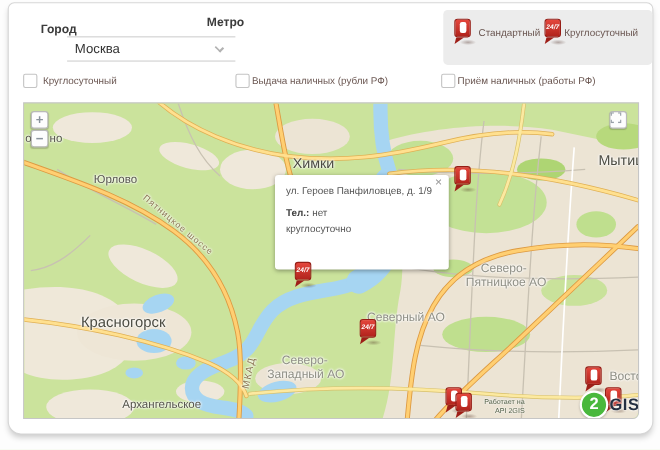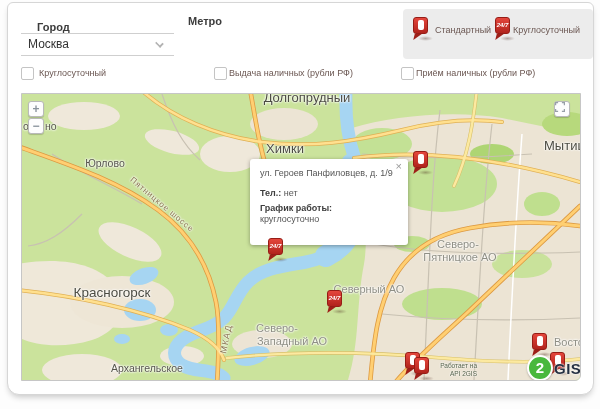--- a/index.html
+++ b/index.html
@@ -5,21 +5,21 @@
   html,body{margin:0;padding:0;}
   body{width:600px;height:409px;position:relative;background:#fdfdfd;
        font-family:"Liberation Sans","DejaVu Sans",sans-serif;overflow:hidden;}
   .card{position:absolute;left:7px;top:2px;width:585px;height:391px;background:#fff;
         border:1px solid #d6d6d6;border-radius:6px 6px 12px 12px;
         box-shadow:0 4px 6px -2px rgba(0,0,0,.22);}
   
   .fld-label{position:absolute;font-size:11px;font-weight:bold;color:#3c3c3c;}
   .sel{position:absolute;width:153px;height:23px;background:#fff;box-sizing:border-box;
        border-top:1px solid #cfcfcf;border-bottom:1px solid #cfcfcf;
-       line-height:21px;font-size:12px;color:#333;padding-left:7px;cursor:pointer;}
+       line-height:21px;font-size:12px;color:#333;padding-left:7px;cursor:pointer;margin-left:40px;}
   .chev{position:absolute;right:11px;top:6px;width:7px;height:7px;box-sizing:border-box;
         border-right:2px solid #b2b2b2;border-bottom:2px solid #b2b2b2;
         transform:rotate(45deg) scaleY(.75);}
   .legend{position:absolute;left:395px;top:6px;width:190px;height:50px;
           background:#ececec;border-radius:4px;}
   .leg-text{position:absolute;font-size:9px;color:#6b5752;}
   
   .pin{position:absolute;width:15px;height:17px;border-radius:3px;box-sizing:border-box;
        background:linear-gradient(#e4463c,#b1231c);border:1px solid #961d16;z-index:5;}
   .pin::after{content:'';position:absolute;left:0px;bottom:-7px;width:0;height:0;
@@ -45,21 +45,21 @@
   .road-lbl{font-size:8px;color:#8a7550;letter-spacing:1px;}
   .l-dolgo{left:285px;top:-4px;transform:translateX(-50%);}
   .l-khimki{left:263px;top:47px;transform:translateX(-50%);}
   .l-mytishchi{left:522px;top:44px;}
   .l-yurlovo{left:83px;top:63px;transform:translateX(-50%);}
   .l-pyatn{left:140px;top:106px;transform:translateX(-50%) rotate(40deg);}
   .l-krasno{left:90px;top:191px;transform:translateX(-50%);font-size:13.5px;}
   .l-arkh{left:125px;top:268px;transform:translateX(-50%);}
   .l-mkad{left:204px;top:240px;transform:translateX(-50%) rotate(-78deg);}
   .l-nw1{left:255px;top:228px;transform:translateX(-50%);}
-  .l-nw2{left:270px;top:241px;transform:translateX(-50%);}
+  .l-nw2{left:256px;top:241px;transform:translateX(-50%);}
   .l-north{left:347px;top:189px;transform:translateX(-50%);}
   .l-ne1{left:436px;top:144px;transform:translateX(-50%);}
   .l-ne2{left:438px;top:157px;transform:translateX(-50%);}
   .l-east{left:532px;top:242px;}
   .l-frag-o{left:1px;top:26px;}
   .l-frag-no{left:23px;top:26px;}
   .m1{left:391px;top:57px;} .m2{left:246px;top:144px;} .m3{left:305px;top:196px;}
   .m4a{left:383px;top:258px;} .m4b{left:392px;top:263px;}
   .m5{left:510px;top:239px;} .m6{left:528px;top:258px;z-index:4;}
   
@@ -106,21 +106,21 @@
         <i class="b247">24/7</i>
       </span>
     <span class="leg-text" style="left:110px;top:16px;">Круглосуточный</span>
   </div>
 
   <span class="cb" style="left:13px;top:64px;"></span>
   <span class="cb-label" style="left:31px;top:65px;">Круглосуточный</span>
   <span class="cb" style="left:206px;top:64px;"></span>
   <span class="cb-label" style="left:221px;top:65px;">Выдача наличных (рубли РФ)</span>
   <span class="cb" style="left:393px;top:64px;"></span>
-  <span class="cb-label" style="left:408px;top:65px;">Приём наличных (рубли РФ)</span>
+  <span class="cb-label" style="left:408px;top:65px;">Приём наличных (работы РФ)</span>
 
   <div class="map">
     <svg width="558" height="286" viewBox="0 0 558 286">
       <rect x="0" y="0" width="558" height="286" fill="#cbe39c"></rect>
 
       <path d="M330,34 C370,22 430,16 480,24 L558,40 L558,286 L326,286 C338,248 334,210 342,170 C348,136 338,78 330,34 Z" fill="#ece4d4"></path>
       <path d="M-5,170 C40,162 75,170 92,190 C108,210 100,236 70,246 C38,256 5,250 -5,242 Z" fill="#efe8d9"></path>
       <ellipse cx="100" cy="208" rx="52" ry="26" fill="#eee6d6"></ellipse>
       <ellipse cx="62" cy="22" rx="36" ry="14" fill="#efe8da"></ellipse>
       <ellipse cx="150" cy="48" rx="28" ry="11" fill="#efe8da" transform="rotate(15 150 48)"></ellipse>
@@ -187,21 +187,20 @@
         <path d="M118,-5 C150,24 195,42 240,48 C290,54 330,48 380,36 C420,26 450,24 480,28"></path>
         <path d="M-5,196 C55,202 120,216 168,236 C186,244 198,254 202,266"></path>
         <path d="M332,64 C390,56 462,60 558,88"></path>
       </g>
       <g stroke="#fce9a0" stroke-width="2.4" fill="none" stroke-linecap="round">
         <path d="M205,264 C280,256 350,258 420,264 C480,269 530,268 558,265"></path>
         <path d="M455,-5 C451,30 446,62 432,92"></path>
       </g>
     </svg>
 
-    <span class="map-label city l-dolgo">Долгопрудный</span>
     <span class="map-label city l-khimki">Химки</span>
     <span class="map-label city l-mytishchi">Мытищи</span>
     <span class="map-label town l-yurlovo">Юрлово</span>
     <span class="map-label road-lbl l-pyatn">Пятницкое шоссе</span>
     <span class="map-label city l-krasno">Красногорск</span>
     <span class="map-label town l-arkh">Архангельское</span>
     <span class="map-label road-lbl l-mkad" style="font-size:9px;">МКАД</span>
     <span class="map-label dist l-nw1">Северо-</span>
     <span class="map-label dist l-nw2">Западный АО</span>
     <span class="map-label dist l-north">Северный АО</span>
@@ -231,21 +230,20 @@
       </span>
     <span class="pin m6">
         <i class="door"></i>
       </span>
 
     <div class="popup">
       <span class="close">×</span>
       <div class="p-addr">ул. Героев Панфиловцев, д. 1/9</div>
       <div class="p-tel"><b>Тел.:</b>
         <span>нет</span></div>
-      <div><b>График работы:</b></div>
       <div>круглосуточно</div>
     </div>
 
     <div class="mbtn b-zin">+</div>
     <div class="mbtn b-zout">−</div>
     <div class="mbtn b-fs">
       <svg width="10" height="10" viewBox="0 0 16 16">
         <path d="M1,5 V1 H5 M11,1 H15 V5 M15,11 V15 H11 M5,15 H1 V11" stroke="#98a0a8" stroke-width="2" fill="none"></path>
       </svg>
     </div>

